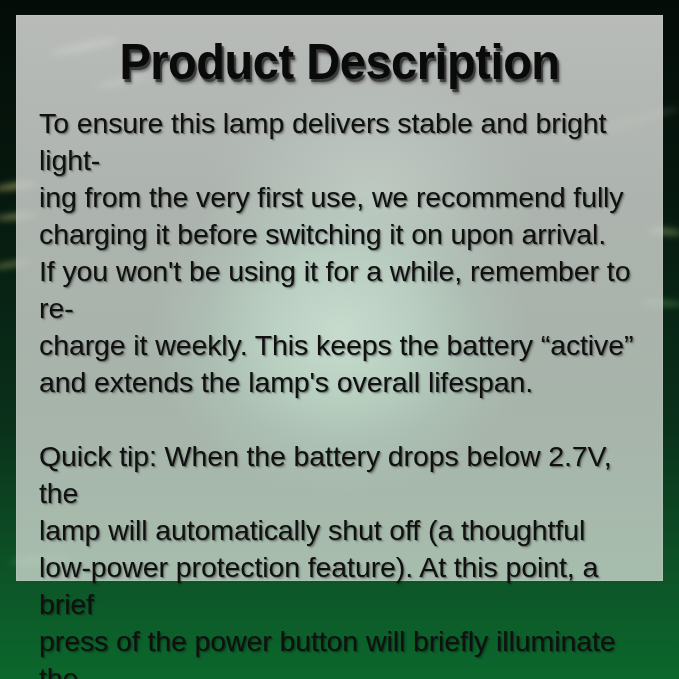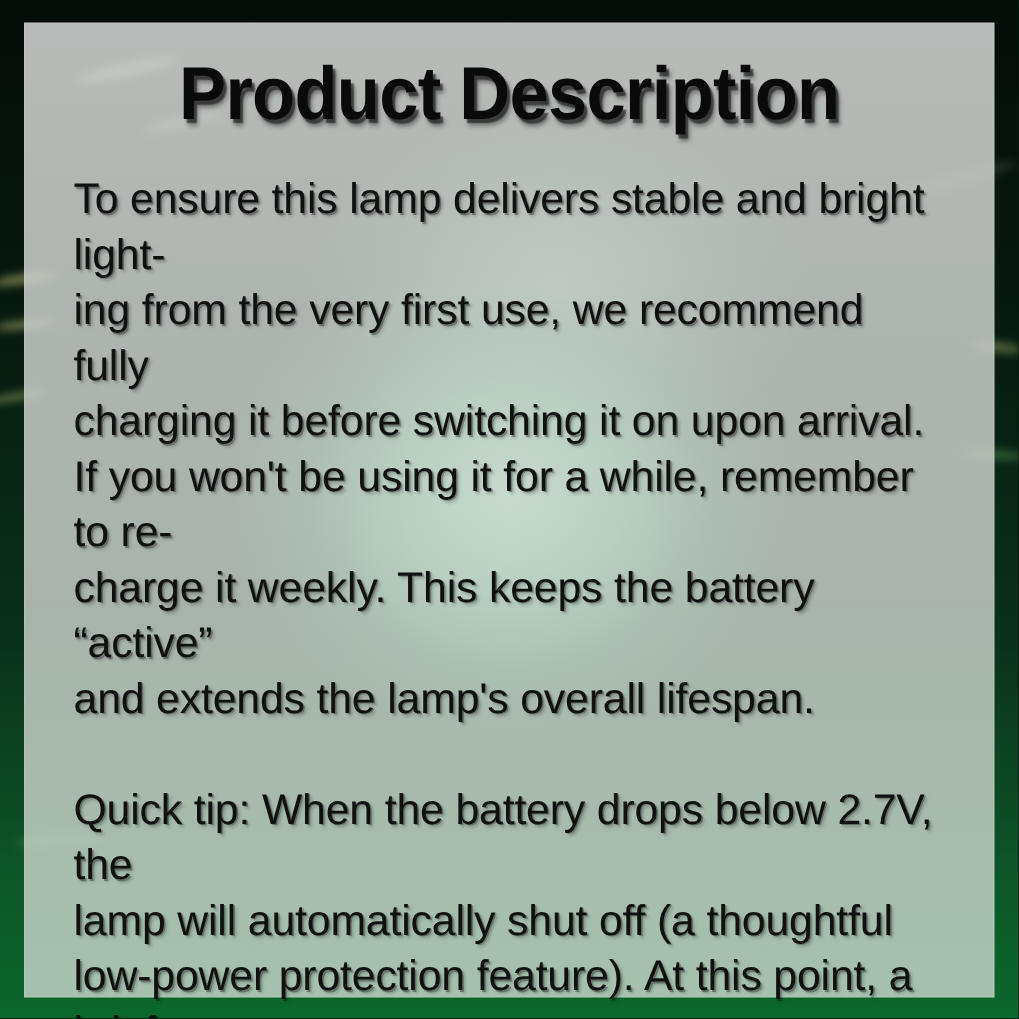--- a/index.html
+++ b/index.html
@@ -81,21 +81,21 @@
               background: rgba(120, 190, 130, 0.22); transform: rotate(-4deg); }
   .streak-i { left: 560px; top: 120px; width: 120px; height: 10px;
               background: rgba(170, 185, 140, 0.18); transform: rotate(-16deg); }
 
   
   .panel {
     position: absolute;
     left: 16px;
     top: 15px;
     width: 647px;
-    height: 650px;
+    height: 566px;
     box-sizing: border-box;
     padding: 18px 12px 0 12px;
     background:
       linear-gradient(to bottom,
         rgba(214, 216, 214, 0.86) 0%,
         rgba(206, 210, 206, 0.84) 30%,
         rgba(208, 214, 208, 0.80) 60%,
         rgba(214, 222, 214, 0.76) 100%);
     box-shadow: 0 0 0 1px rgba(255,255,255,0.10) inset;
   }
@@ -116,21 +116,21 @@
       2px 3px 1px rgba(0,0,0,0.55),
       3px 5px 3px rgba(0,0,0,0.35);
     white-space: nowrap;
   }
 
   
   .body-copy {
     padding: 0 14px 0 11px;
   }
   .para {
-    margin: 10px;
+    margin: 0;
     font-family: "Liberation Sans", sans-serif;
     font-size: 28.5px;
     line-height: 37px;
     color: #101010;
     text-align: left;
     letter-spacing: -0.1px;
     word-spacing: 0px;
     text-shadow:
       1px 1px 0px rgba(0,0,0,0.30),
       2px 2px 2px rgba(0,0,0,0.20);

